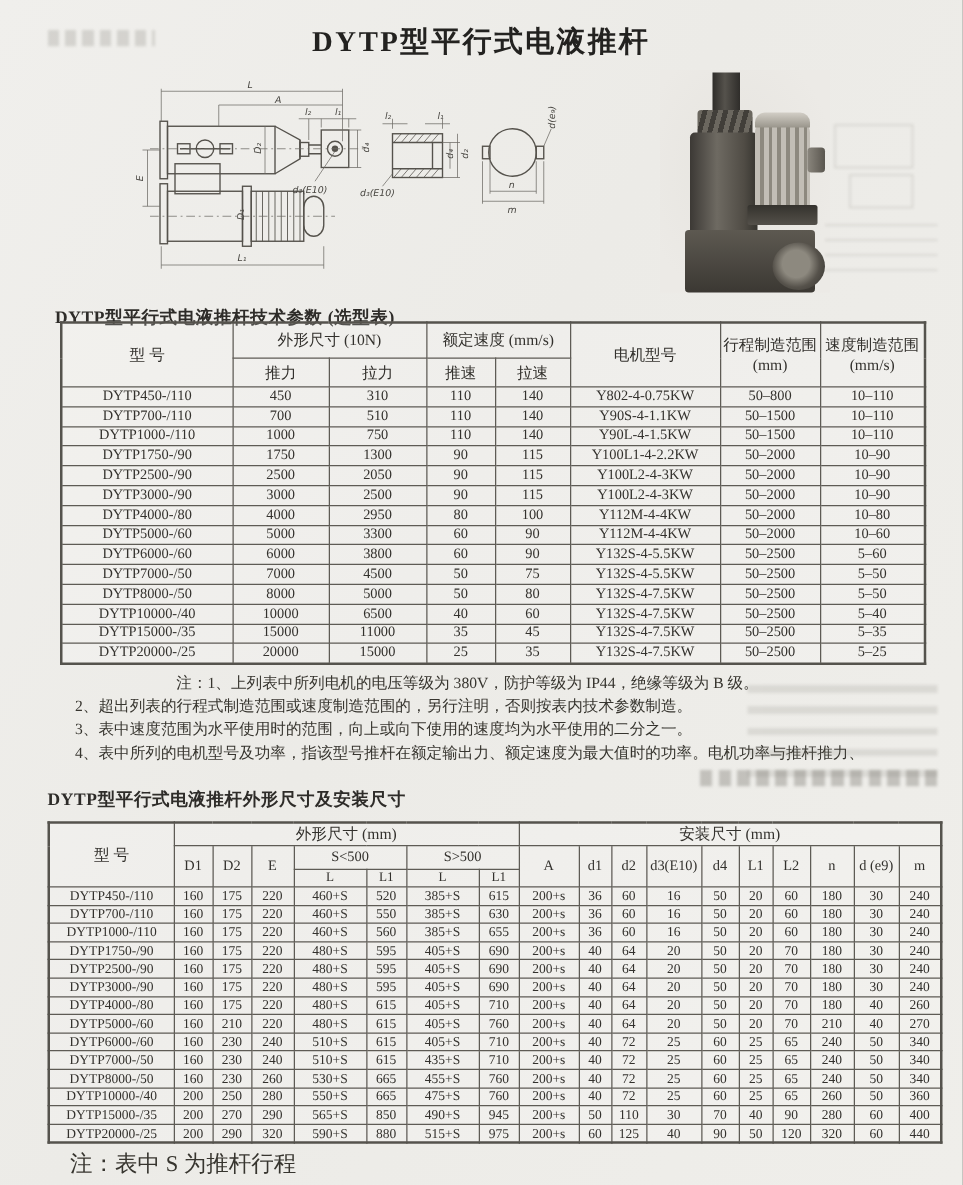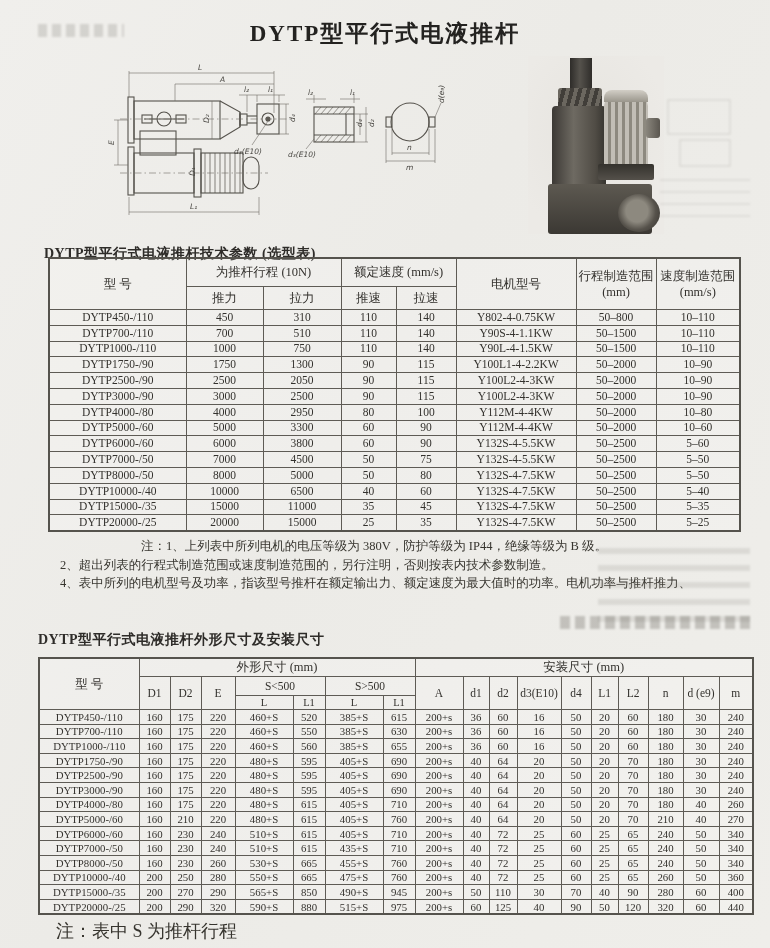--- a/index.html
+++ b/index.html
@@ -246,21 +246,21 @@
         <col style="width:78px">
         <col style="width:55px">
       <col style="width:60px">
         <col style="width:120px">
         <col style="width:80px">
         <col style="width:84px">
     </colgroup>
     <thead>
       <tr class="hrow1">
         <th rowspan="2">型 号</th>
-        <th colspan="2">为推杆行程 (10N)</th>
+        <th colspan="2">外形尺寸 (10N)</th>
         <th colspan="2">额定速度 (mm/s)</th>
         <th rowspan="2">电机型号</th>
         <th rowspan="2">
           <div>行程制造范围</div>
           <div>(mm)</div>
         </th>
         <th rowspan="2">
           <div>速度制造范围</div>
           <div>(mm/s)</div>
         </th>
@@ -412,20 +412,21 @@
           <td>Y132S-4-7.5KW</td>
           <td>50–2500</td>
           <td>5–25</td>
         </tr>
       </tbody>
   </table>
 
   <div class="notes">
     <div class="n0">注：1、上列表中所列电机的电压等级为 380V，防护等级为 IP44，绝缘等级为 B 级。</div>
     <div class="ni">2、超出列表的行程式制造范围或速度制造范围的，另行注明，否则按表内技术参数制造。</div>
+    <div class="ni">3、表中速度范围为水平使用时的范围，向上或向下使用的速度均为水平使用的二分之一。</div>
     <div class="ni">4、表中所列的电机型号及功率，指该型号推杆在额定输出力、额定速度为最大值时的功率。电机功率与推杆推力、</div>
   </div>
 
   <div class="ghost ghost-text-block"></div>
   <div class="ghost ghost-bold-line"></div>
 
   <h2 class="section-heading h-dims">DYTP型平行式电液推杆外形尺寸及安装尺寸</h2>
 
   <table class="dims-table">
     <colgroup>

